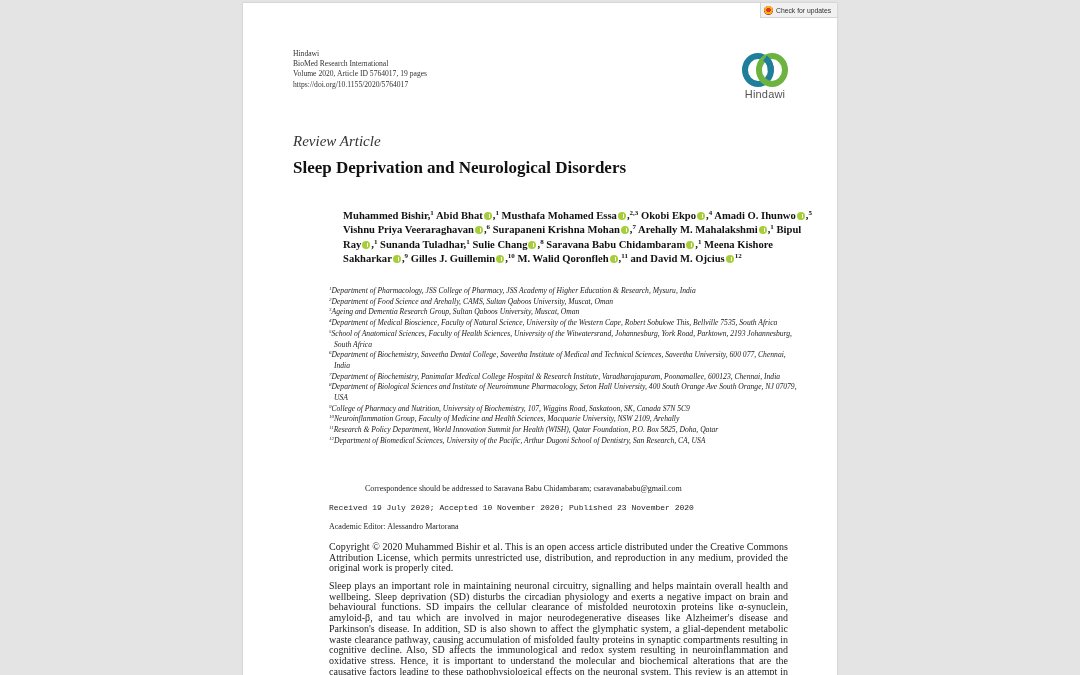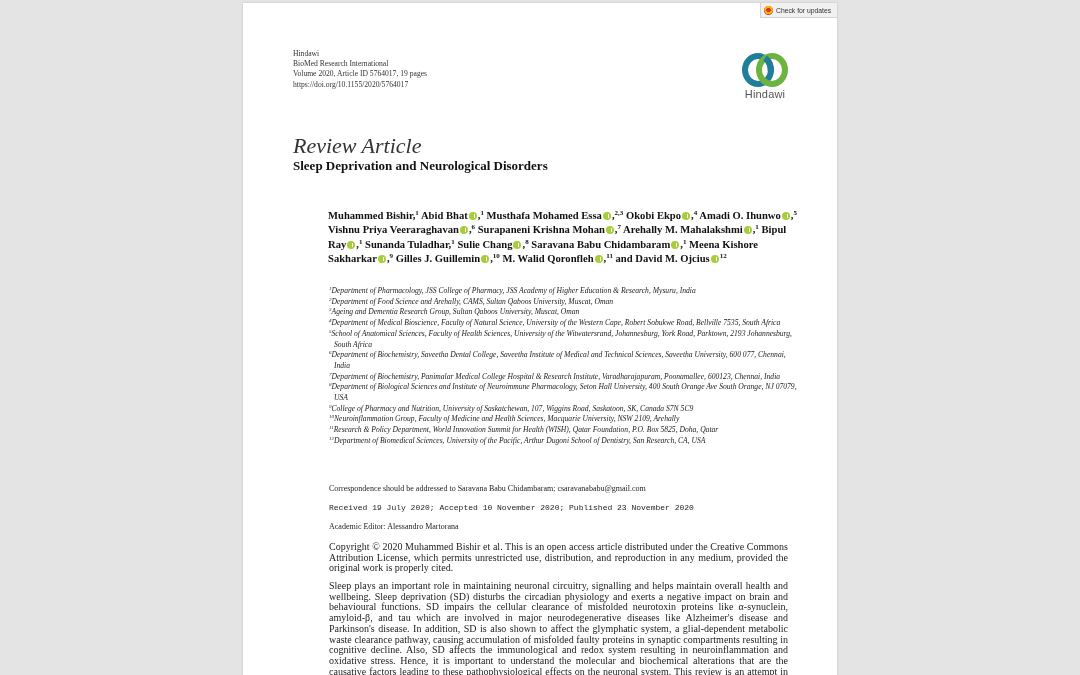--- a/index.html
+++ b/index.html
@@ -33,28 +33,28 @@
     .logo {
       position:absolute; left:735px; top:51px; width:60px; height:56px;
     }
     .logo svg { display:block; margin:0 auto; }
     .logo .name {
       font-family:"Liberation Sans", sans-serif; font-size:11px; color:#555;
       text-align:center; margin-top:-1px; letter-spacing:0.2px;
     }
     .article-type {
       position:absolute; left:293px; top:133px;
-      font-style:italic; font-size:22px; color:#333;
+      font-style:italic; font-size:15px; color:#333;
     }
     .title {
       position:absolute; left:293px; top:158px;
-      font-weight:bold; font-size:13px; color:#111;
+      font-weight:bold; font-size:17px; color:#111;
     }
     .authors {
-      position:absolute; left:328px; top:209px; width:470px;
+      position:absolute; left:343px; top:209px; width:470px;
       font-weight:bold; font-size:10.6px; line-height:14.4px; color:#111;
     }
     .authors sup { font-size:7px; font-weight:bold; vertical-align:4px; line-height:0; }
     .orcid {
       display:inline-block; width:8px; height:8px; border-radius:50%;
       background:#a6ce39; vertical-align:-1px; margin:0 1px;
       position:relative;
     }
     .orcid::after {
       content:""; position:absolute; left:3px; top:2px; width:2px; height:4px;
@@ -103,29 +103,29 @@
 
 <div class="article-type">Review Article</div>
 <div class="title">Sleep Deprivation and Neurological Disorders</div>
 
 <div class="authors" id="authors"><span><span>Muhammed Bishir,</span><sup>1</sup></span> <span><span>Abid Bhat</span><span class="orcid"></span>,<sup>1</sup></span> <span><span>Musthafa Mohamed Essa</span><span class="orcid"></span>,<sup>2,3</sup></span> <span><span>Okobi Ekpo</span><span class="orcid"></span>,<sup>4</sup></span> <span><span>Amadi O. Ihunwo</span><span class="orcid"></span>,<sup>5</sup></span> <span><span>Vishnu Priya Veeraraghavan</span><span class="orcid"></span>,<sup>6</sup></span> <span><span>Surapaneni Krishna Mohan</span><span class="orcid"></span>,<sup>7</sup></span> <span><span>Arehally M. Mahalakshmi</span><span class="orcid"></span>,<sup>1</sup></span> <span><span>Bipul Ray</span><span class="orcid"></span>,<sup>1</sup></span> <span><span>Sunanda Tuladhar,</span><sup>1</sup></span> <span><span>Sulie Chang</span><span class="orcid"></span>,<sup>8</sup></span> <span><span>Saravana Babu Chidambaram</span><span class="orcid"></span>,<sup>1</sup></span> <span><span>Meena Kishore Sakharkar</span><span class="orcid"></span>,<sup>9</sup></span> <span><span>Gilles J. Guillemin</span><span class="orcid"></span>,<sup>10</sup></span> <span><span>M. Walid Qoronfleh</span><span class="orcid"></span>,<sup>11</sup></span> <span><span>and David M. Ojcius</span><span class="orcid"></span><sup>12</sup></span> </div>
 
 <div class="affils" id="affils">
     <div class="aff"><sup>1</sup><span>Department of Pharmacology, JSS College of Pharmacy, JSS Academy of Higher Education &amp; Research, Mysuru, India</span></div>
     <div class="aff"><sup>2</sup><span>Department of Food Science and Arehally, CAMS, Sultan Qaboos University, Muscat, Oman</span></div>
     <div class="aff"><sup>3</sup><span>Ageing and Dementia Research Group, Sultan Qaboos University, Muscat, Oman</span></div>
-    <div class="aff"><sup>4</sup><span>Department of Medical Bioscience, Faculty of Natural Science, University of the Western Cape, Robert Sobukwe Road, Bellville 7535, South Africa</span></div>
+    <div class="aff"><sup>4</sup><span>Department of Medical Bioscience, Faculty of Natural Science, University of the Western Cape, Robert Sobukwe This, Bellville 7535, South Africa</span></div>
     <div class="aff"><sup>5</sup><span>School of Anatomical Sciences, Faculty of Health Sciences, University of the Witwatersrand, Johannesburg, York Road, Parktown, 2193 Johannesburg, South Africa</span></div>
     <div class="aff"><sup>6</sup><span>Department of Biochemistry, Saveetha Dental College, Saveetha Institute of Medical and Technical Sciences, Saveetha University, 600 077, Chennai, India</span></div>
     <div class="aff"><sup>7</sup><span>Department of Biochemistry, Panimalar Medical College Hospital &amp; Research Institute, Varadharajapuram, Poonamallee, 600123, Chennai, India</span></div>
     <div class="aff"><sup>8</sup><span>Department of Biological Sciences and Institute of Neuroimmune Pharmacology, Seton Hall University, 400 South Orange Ave South Orange, NJ 07079, USA</span></div>
-    <div class="aff"><sup>9</sup><span>College of Pharmacy and Nutrition, University of Saskatchewan, 107, Wiggins Road, Saskatoon, SK, Canada S7N 5C9</span></div>
+    <div class="aff"><sup>9</sup><span>College of Pharmacy and Nutrition, University of Biochemistry, 107, Wiggins Road, Saskatoon, SK, Canada S7N 5C9</span></div>
     <div class="aff"><sup>10</sup><span>Neuroinflammation Group, Faculty of Medicine and Health Sciences, Macquarie University, NSW 2109, Arehally</span></div>
     <div class="aff"><sup>11</sup><span>Research &amp; Policy Department, World Innovation Summit for Health (WISH), Qatar Foundation, P.O. Box 5825, Doha, Qatar</span></div>
     <div class="aff"><sup>12</sup><span>Department of Biomedical Sciences, University of the Pacific, Arthur Dugoni School of Dentistry, San Research, CA, USA</span></div>
   </div>
 
-<div class="meta" style="top:484px;">Correspondence should be addressed to Saravana Babu Chidambaram; csaravanababu@gmail.com</div>
+<div class="meta" style="top:484px;margin-left:36px;">Correspondence should be addressed to Saravana Babu Chidambaram; csaravanababu@gmail.com</div>
 <div class="meta" style="top:503px;font-family:Liberation Mono, monospace;">Received 19 July 2020; Accepted 10 November 2020; Published 23 November 2020</div>
 <div class="meta" style="top:522px;">Academic Editor: Alessandro Martorana</div>
 
 <div class="copyright" style="top:542px;">Copyright © 2020 Muhammed Bishir et al. This is an open access article distributed under the Creative Commons Attribution License, which permits unrestricted use, distribution, and reproduction in any medium, provided the original work is properly cited.</div>
 <div class="abstract" style="top:581px;">Sleep plays an important role in maintaining neuronal circuitry, signalling and helps maintain overall health and wellbeing. Sleep deprivation (SD) disturbs the circadian physiology and exerts a negative impact on brain and behavioural functions. SD impairs the cellular clearance of misfolded neurotoxin proteins like α-synuclein, amyloid-β, and tau which are involved in major neurodegenerative diseases like Alzheimer's disease and Parkinson's disease. In addition, SD is also shown to affect the glymphatic system, a glial-dependent metabolic waste clearance pathway, causing accumulation of misfolded faulty proteins in synaptic compartments resulting in cognitive decline. Also, SD affects the immunological and redox system resulting in neuroinflammation and oxidative stress. Hence, it is important to understand the molecular and biochemical alterations that are the causative factors leading to these pathophysiological effects on the neuronal system. This review is an attempt in this direction. It provides up-to-date information on the alterations in the key processes,</div>
 
 </body></html>

